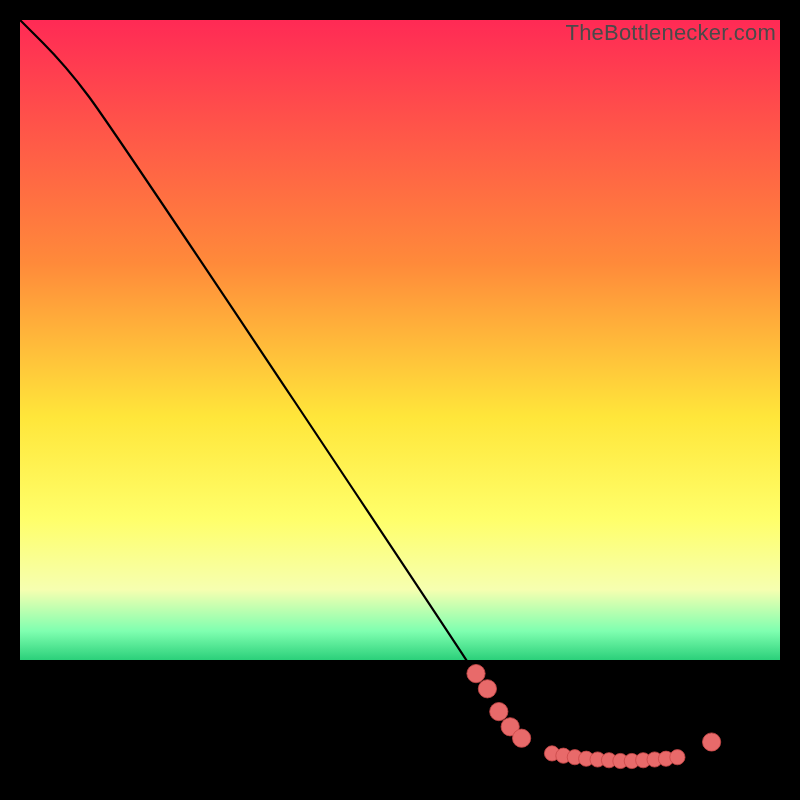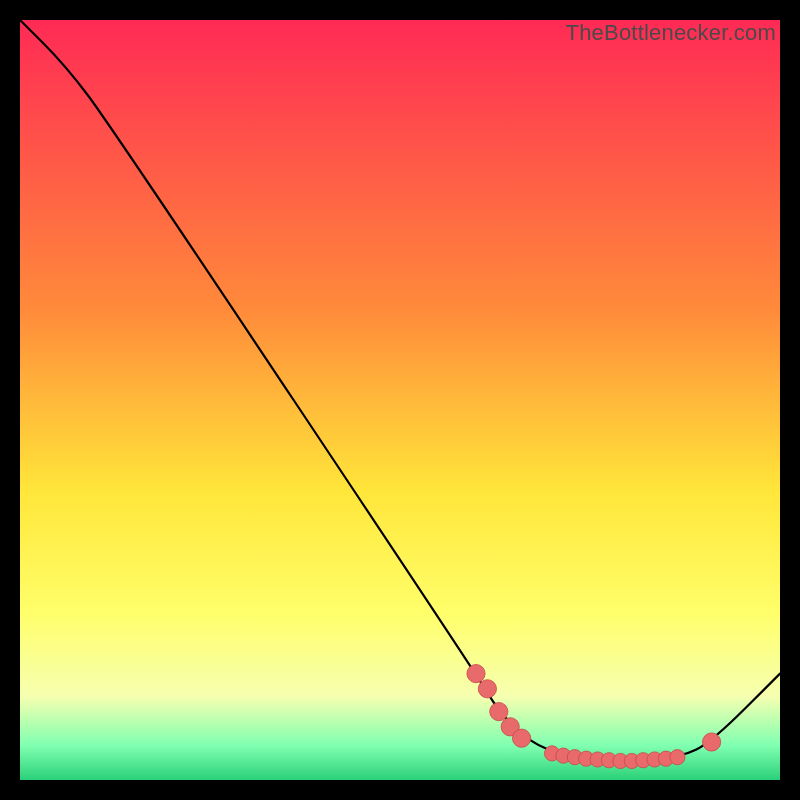--- a/index.html
+++ b/index.html
@@ -9,21 +9,21 @@
     height: 800px;
     background: #000;
     overflow: hidden;
     font-family: Arial, Helvetica, sans-serif;
   }
   .frame {
     position: absolute;
     left: 20px;
     top: 20px;
     width: 760px;
-    height: 760px;
+    height: 640px;
     background: #000;
   }
   .gradient {
     position: absolute;
     left: 0;
     top: 0;
     width: 100%;
     height: 100%;
   }
   .watermark {

